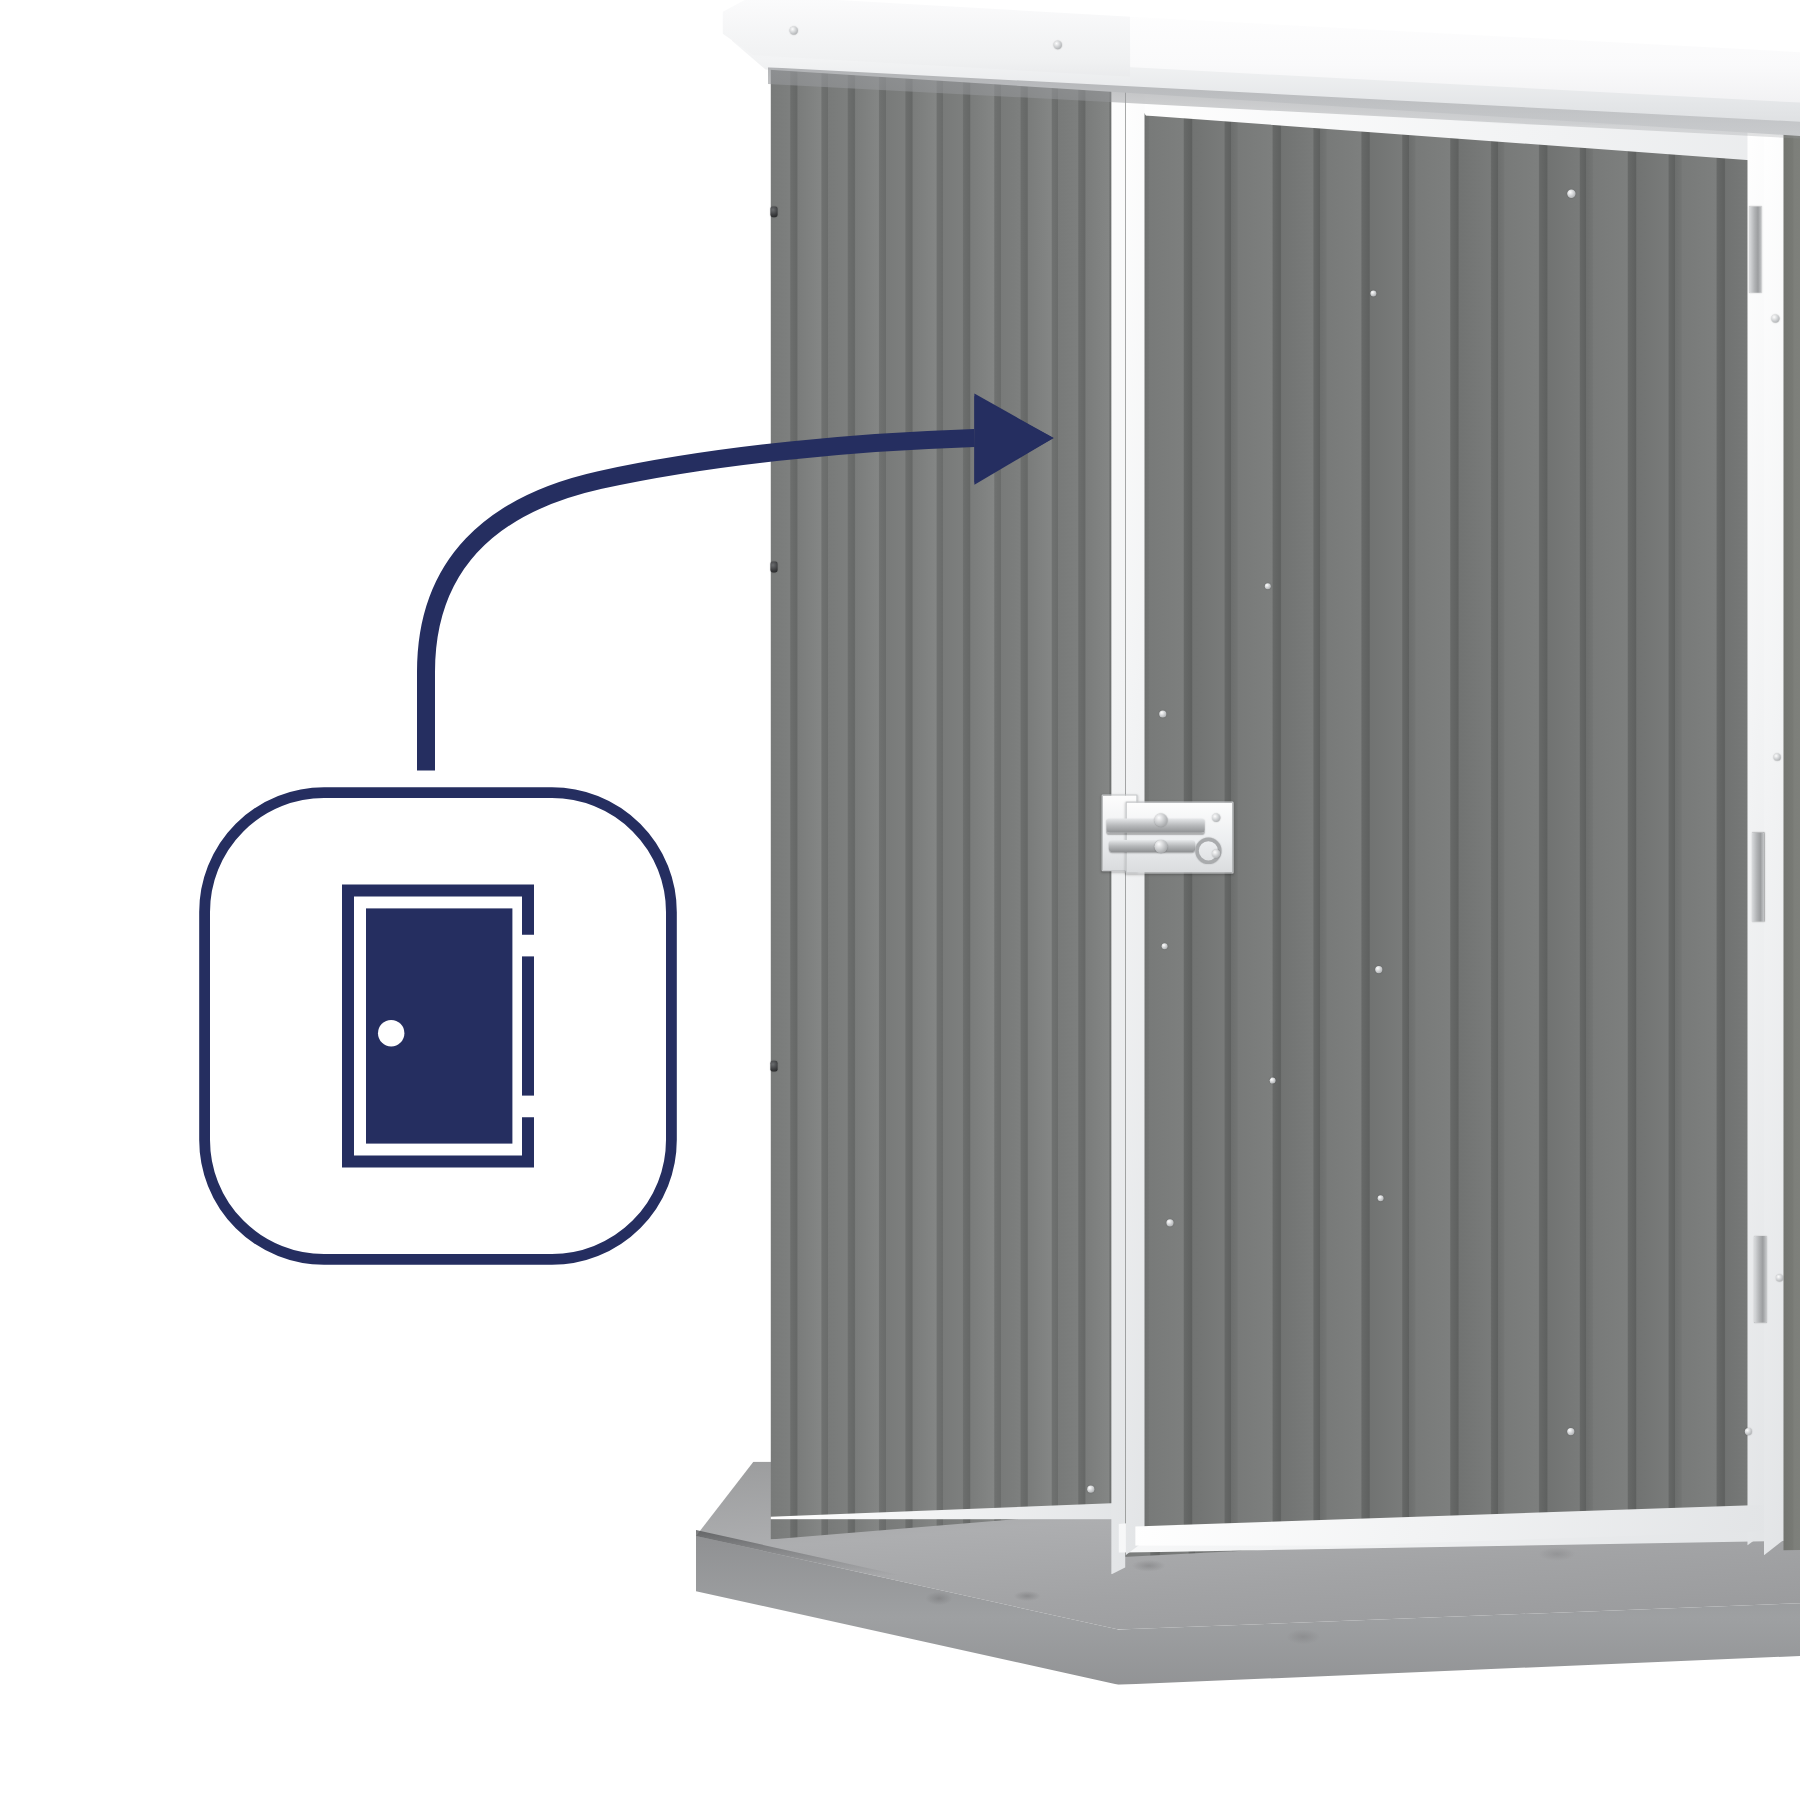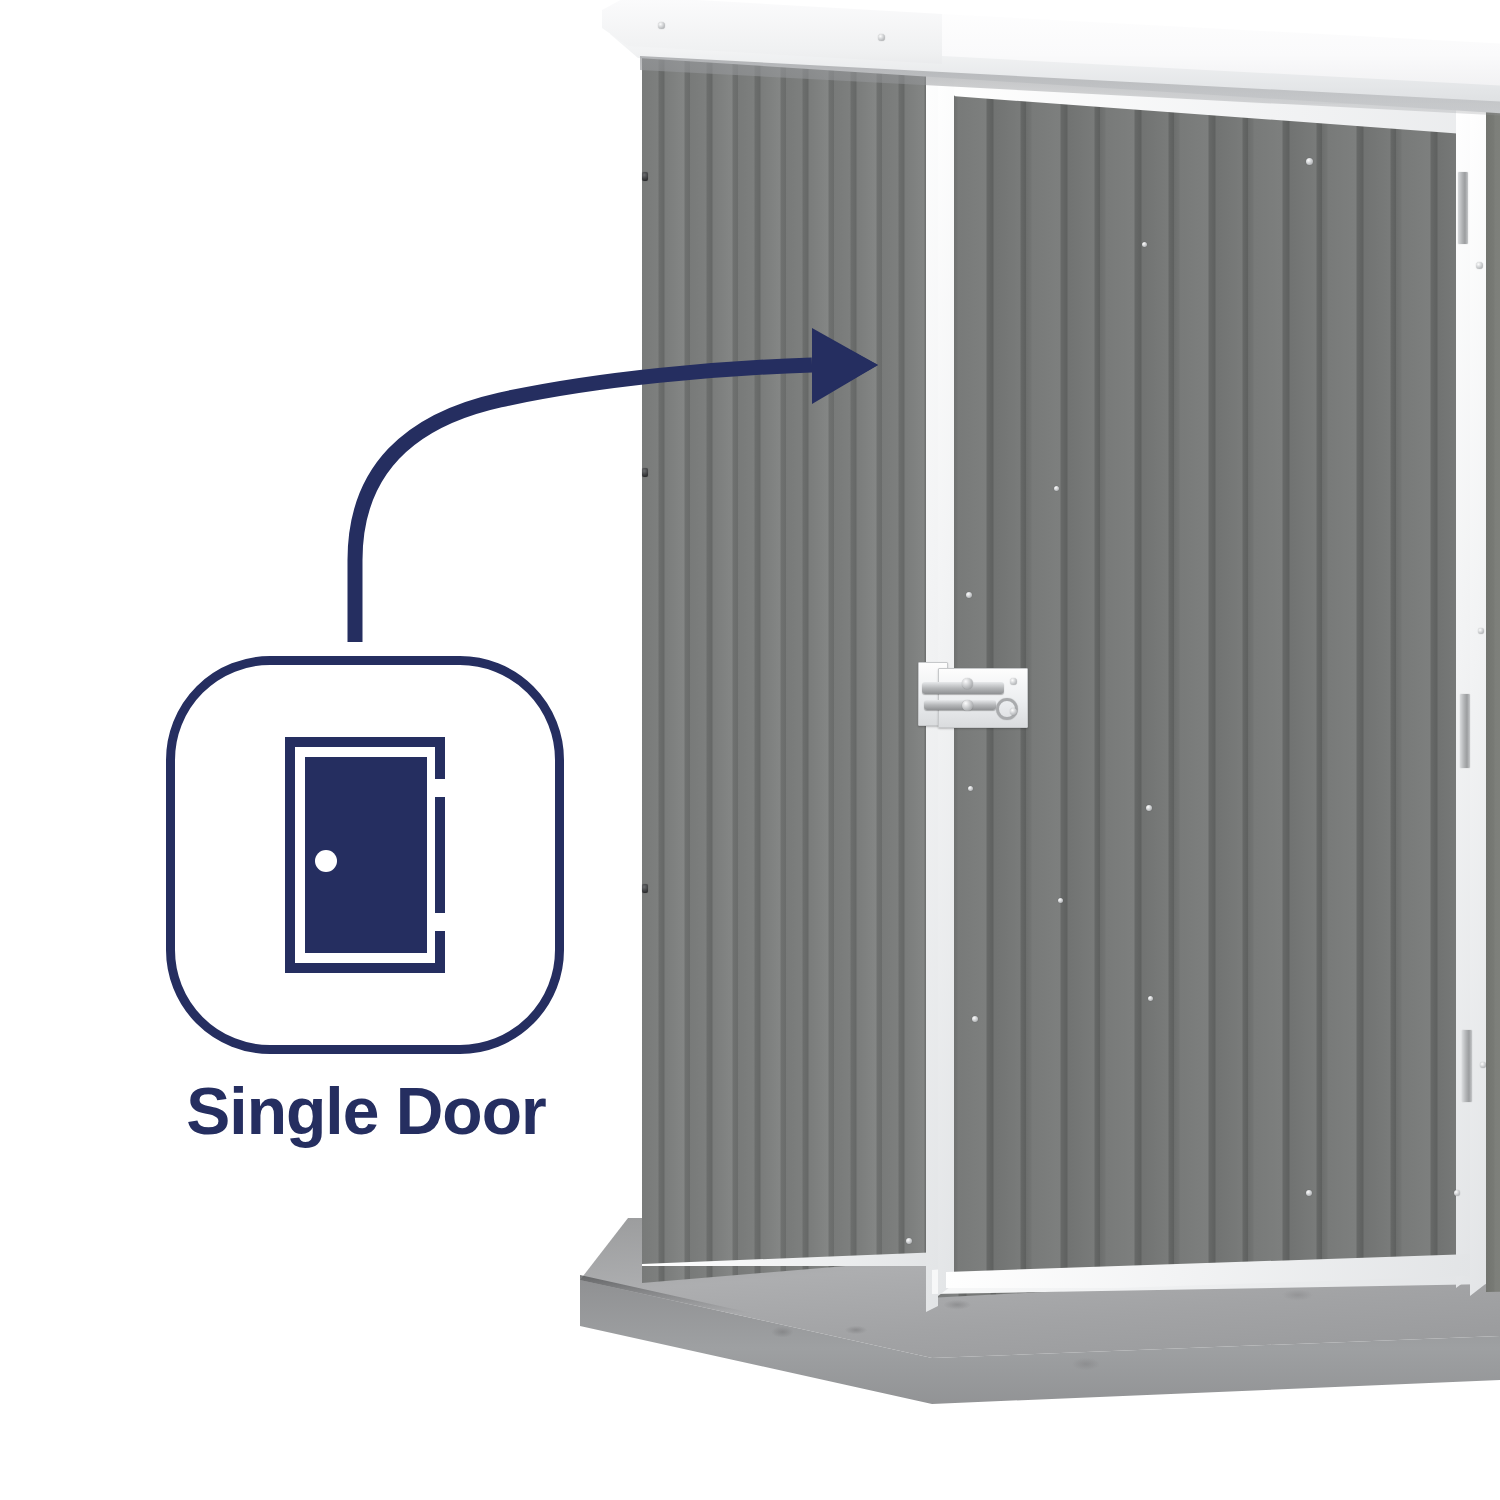--- a/index.html
+++ b/index.html
@@ -357,15 +357,14 @@
       <path d="M 2 2 H 162 V 44 H 152 V 12 H 12 V 228 H 152 V 196 H 162 V 238 H 2 Z" fill="#252e60"></path>
 
       <rect x="152" y="62" width="10" height="116" fill="#252e60"></rect>
 
       <rect x="22" y="22" width="122" height="196" fill="#252e60"></rect>
 
       <circle cx="43" cy="126" r="11" fill="#ffffff"></circle>
     </svg>
   </div>
 
-  <div id="label">Single Door</div>
 
 </div>
 
 </body></html>

